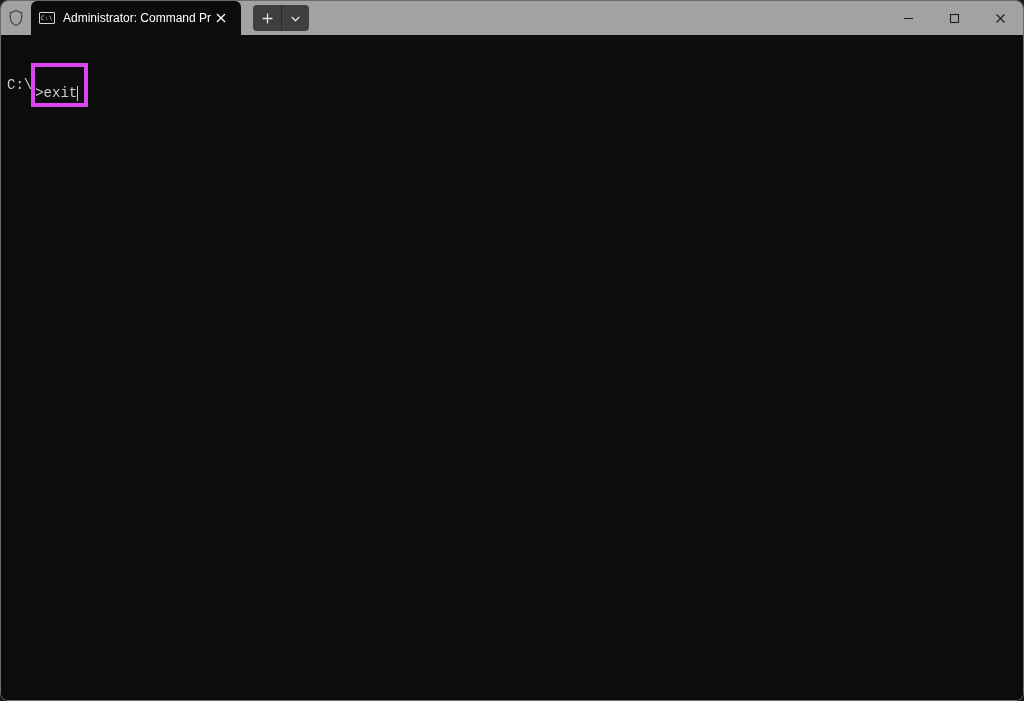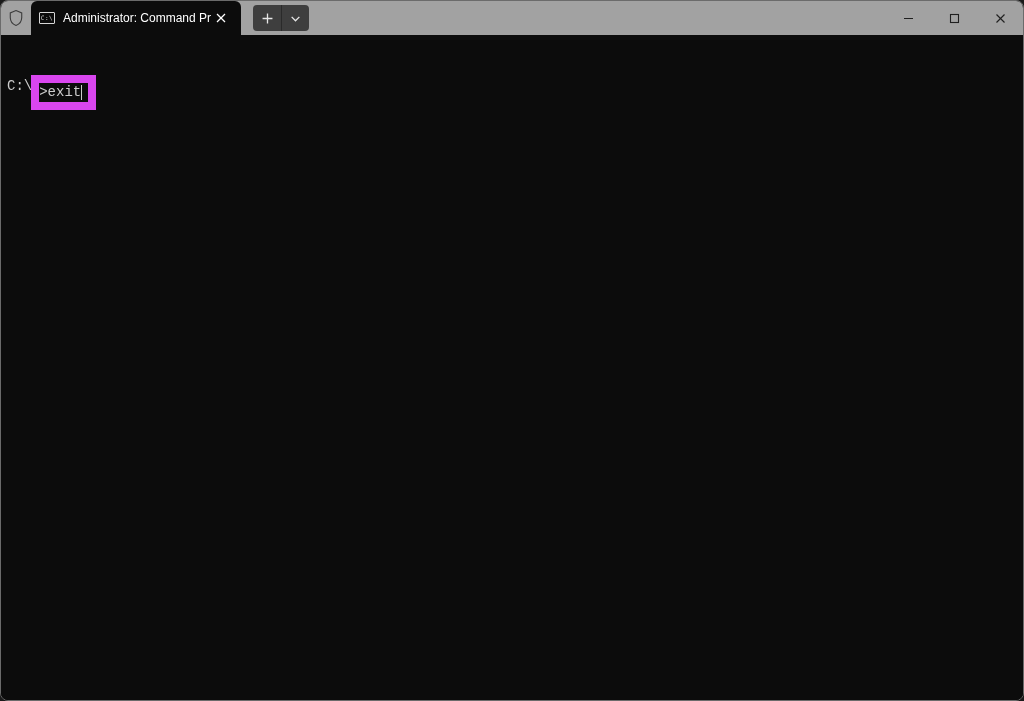--- a/index.html
+++ b/index.html
@@ -128,26 +128,25 @@
       font-size: 14px;
       color: #cccccc;
     }
     .prompt-line {
       display: flex;
       align-items: center;
       line-height: 17px;
       white-space: pre;
     }
     .highlight-box {
-      border: 8px solid #d946ef;
-      padding: 1px 6px 1px 0px;
+      border: 4px solid #d946ef;
+      padding: 18px 6px 1px 0px;
       margin-left: -1px;
       display: inline-flex;
       align-items: center;
-      margin-top: 12px;
     }
     .cursor {
       display: inline-block;
       width: 1px;
       height: 15px;
       background: #cccccc;
       margin-left: 0px;
       vertical-align: middle;
     }
   </style>

